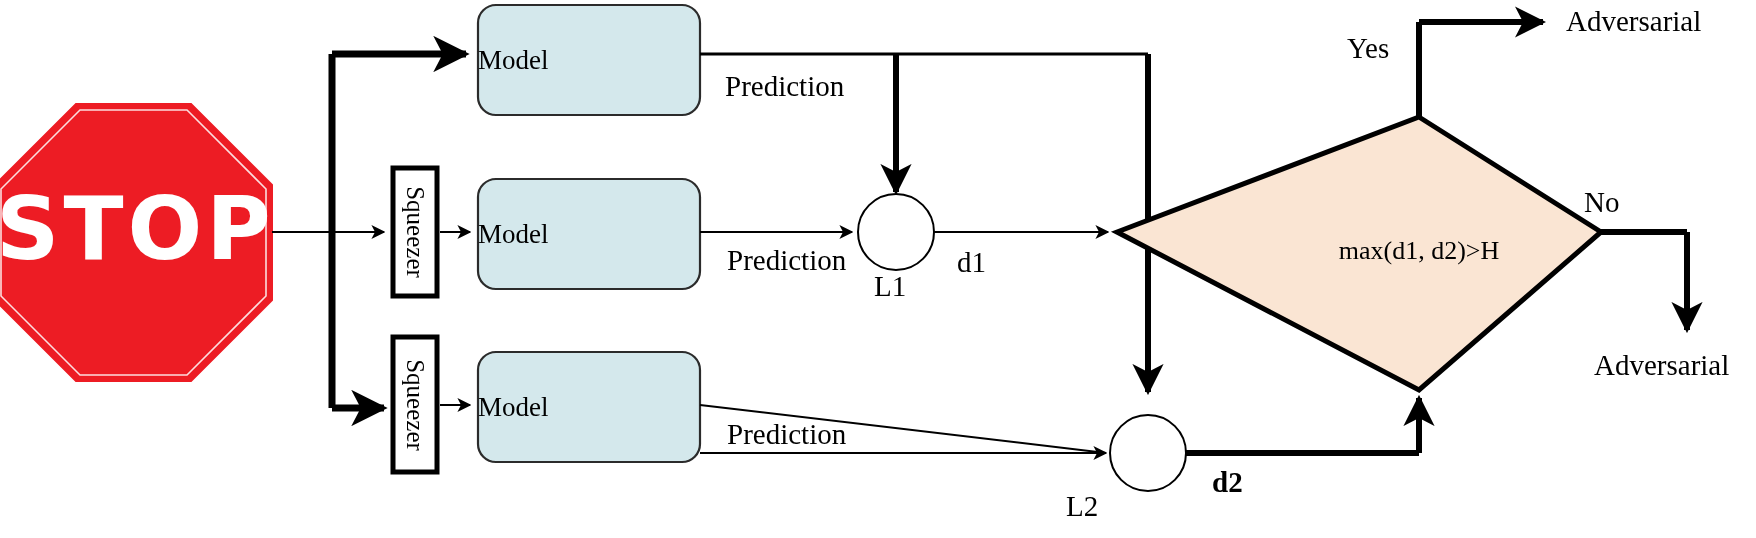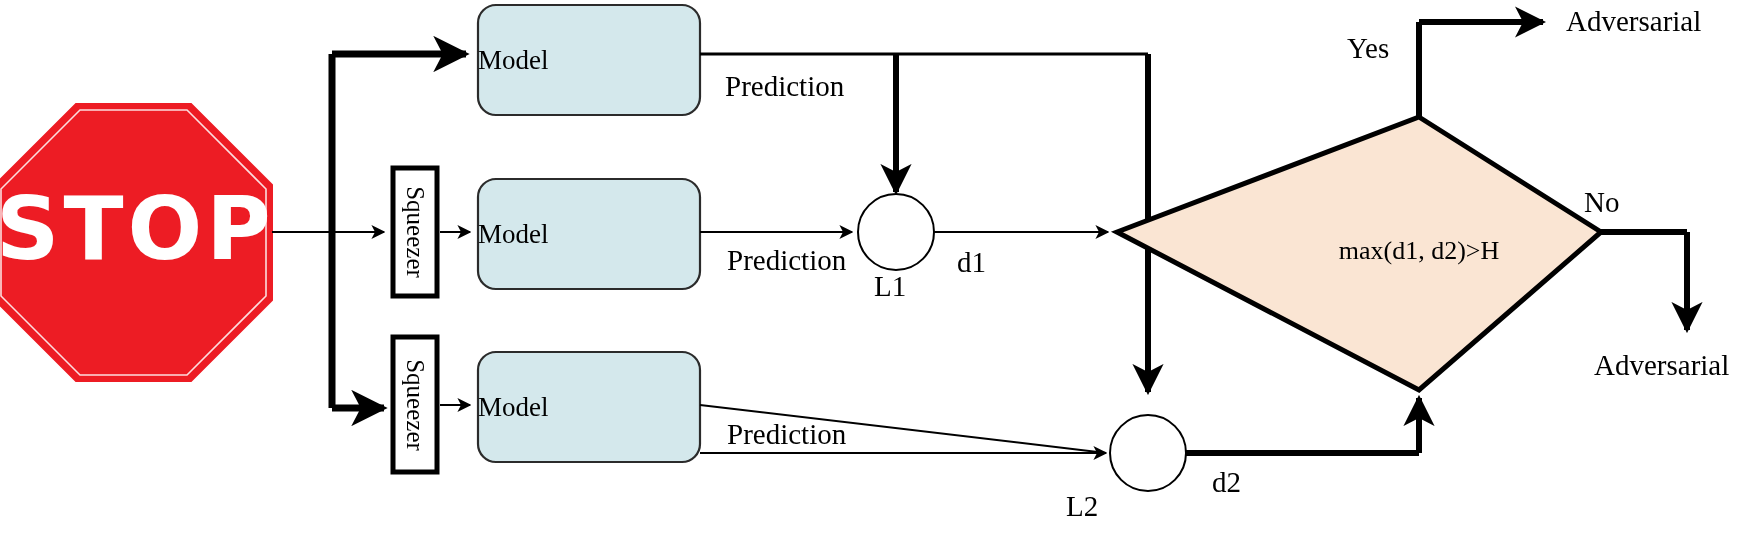--- a/index.html
+++ b/index.html
@@ -184,21 +184,21 @@
   <div class="txt label-model" style="left:478px; top:394px; width:222px;">Model</div>
 
   <div class="txt label-pred" style="left:725px; top:72px;">Prediction</div>
   <div class="txt label-pred" style="left:727px; top:246px;">Prediction</div>
   <div class="txt label-pred" style="left:727px; top:420px;">Prediction</div>
 
   <div class="txt label-small" style="left:874px; top:272px;">L1</div>
   <div class="txt label-small" style="left:1066px; top:492px;">L2</div>
 
   <div class="txt label-small" style="left:957px; top:248px;font-family:Liberation Serif, serif;">d1</div>
-  <div class="txt label-small" style="left:1212px; top:468px;">d2</div>
+  <div class="txt label-small" style="left:1212px; top:468px;font-weight:bold;">d2</div>
 
   <div class="txt label-diamond" style="left:1259px; top:219px; width:320px;">max(d1, d2)&gt;H</div>
 
   <div class="txt label-branch" style="left:1347px; top:34px;">Yes</div>
   <div class="txt label-branch" style="left:1584px; top:188px;">No</div>
 
   <div class="txt label-out" style="left:1566px; top:7px;">Adversarial</div>
   <div class="txt label-out" style="left:1594px; top:351px;">Adversarial</div>
 
 </div>

